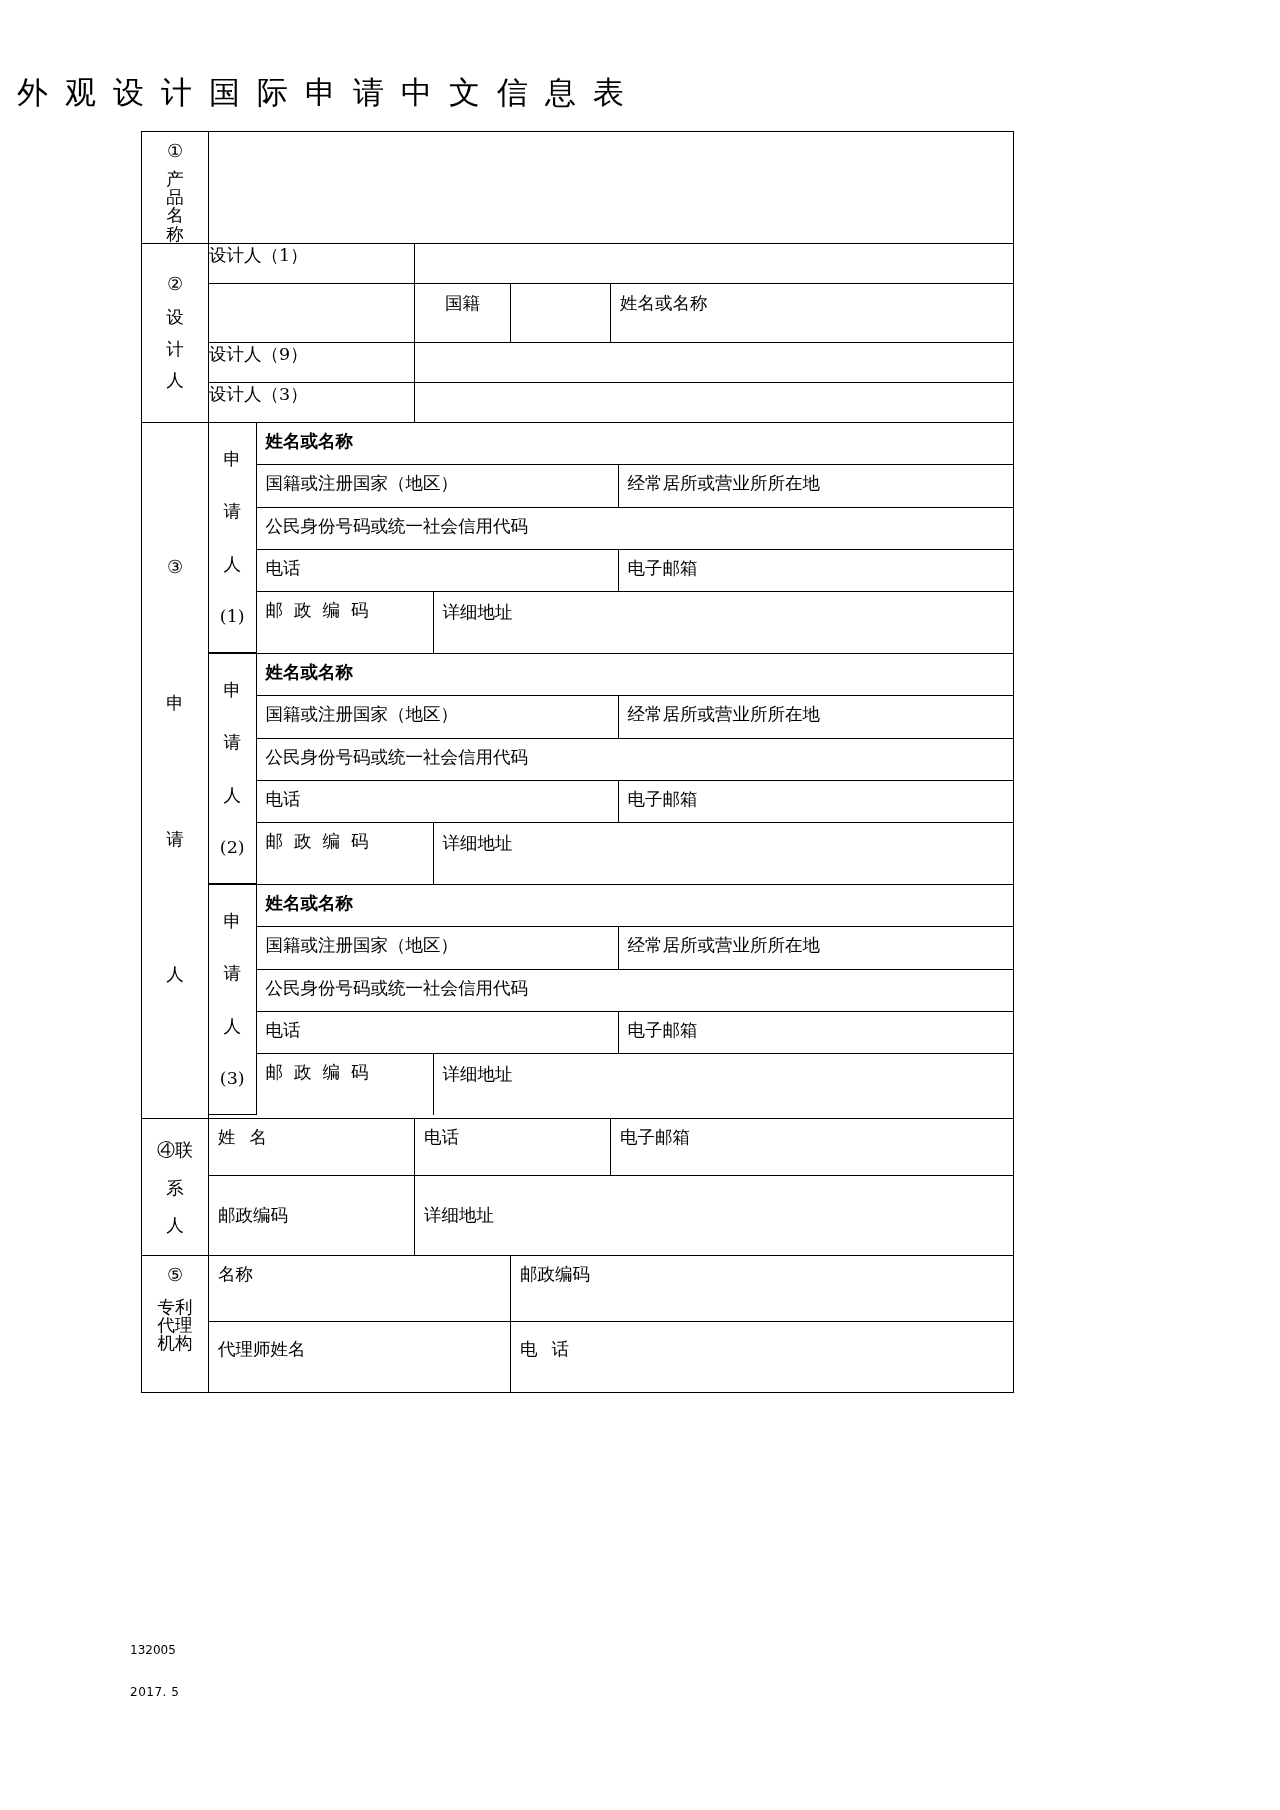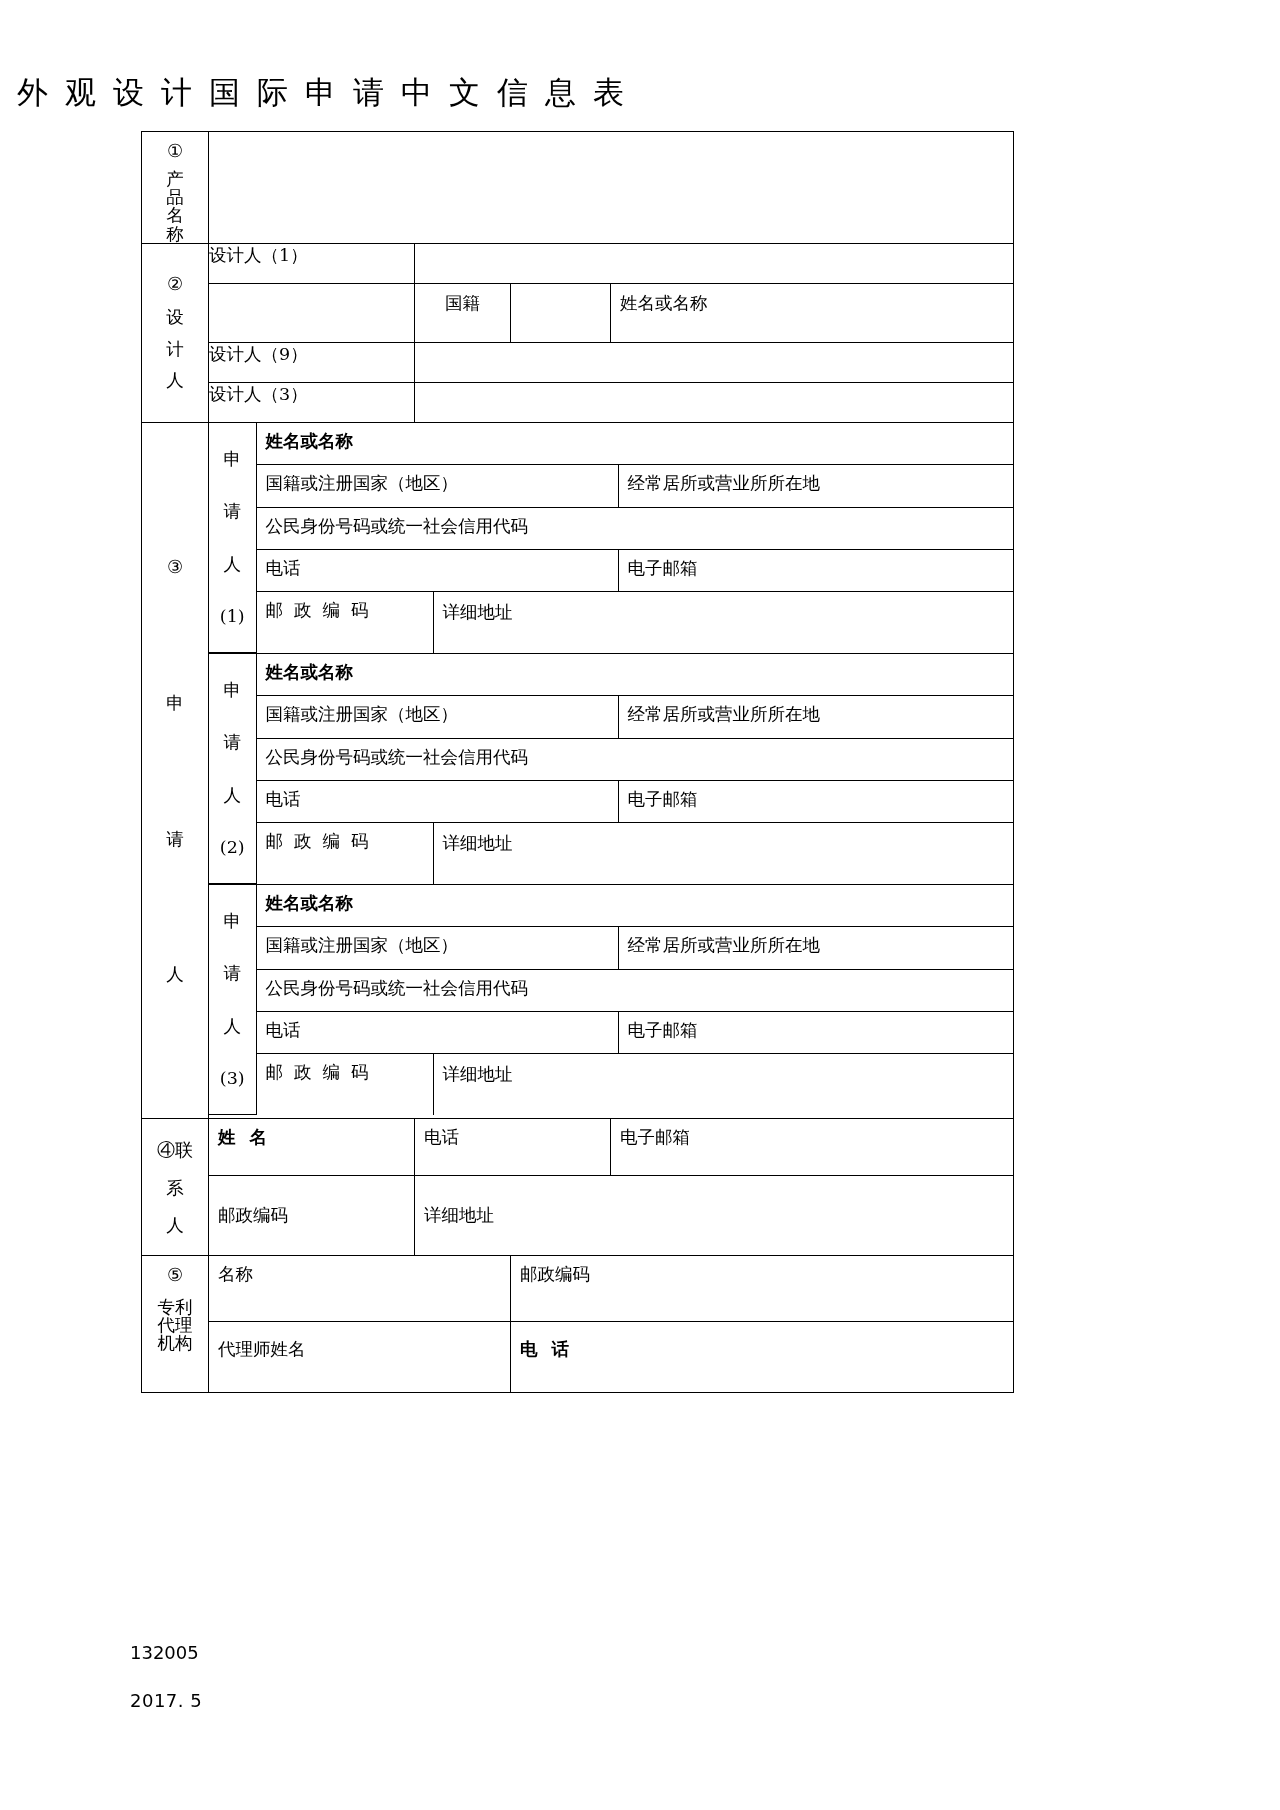--- a/index.html
+++ b/index.html
@@ -88,21 +88,20 @@
     padding-top: 16px;
     padding-bottom: 16px;
   }
   .circnum {
     font-size: 18px;
     line-height: 1.2;
     display: block;
   }
   .tracked {
     letter-spacing: 14px;
-    font-weight: bold;
   }
   .tracked-sm {
     letter-spacing: 11px;
   }
   .mini-label {
     padding: 8px 6px 6px 6px;
     display: block;
     text-align: center;
     font-size: 17.5px;
     line-height: 1.3;
@@ -129,21 +128,21 @@
   .nb-bottom { border-bottom: 0 !important; }
   .nb-left { border-left: 0 !important; }
   .nb-right { border-right: 0 !important; }
 
   
   .footer {
     position: absolute;
     left: 130px;
     top: 1644px;
     font-family: "DejaVu Sans", "Liberation Sans", sans-serif;
-    font-size: 18px;
+    font-size: 12px;
     line-height: 1;
   }
   .footer .line2 {
     margin-top: 30px;
     letter-spacing: 0.5px;
   }
 </style>
 </head>
 <body>
 

